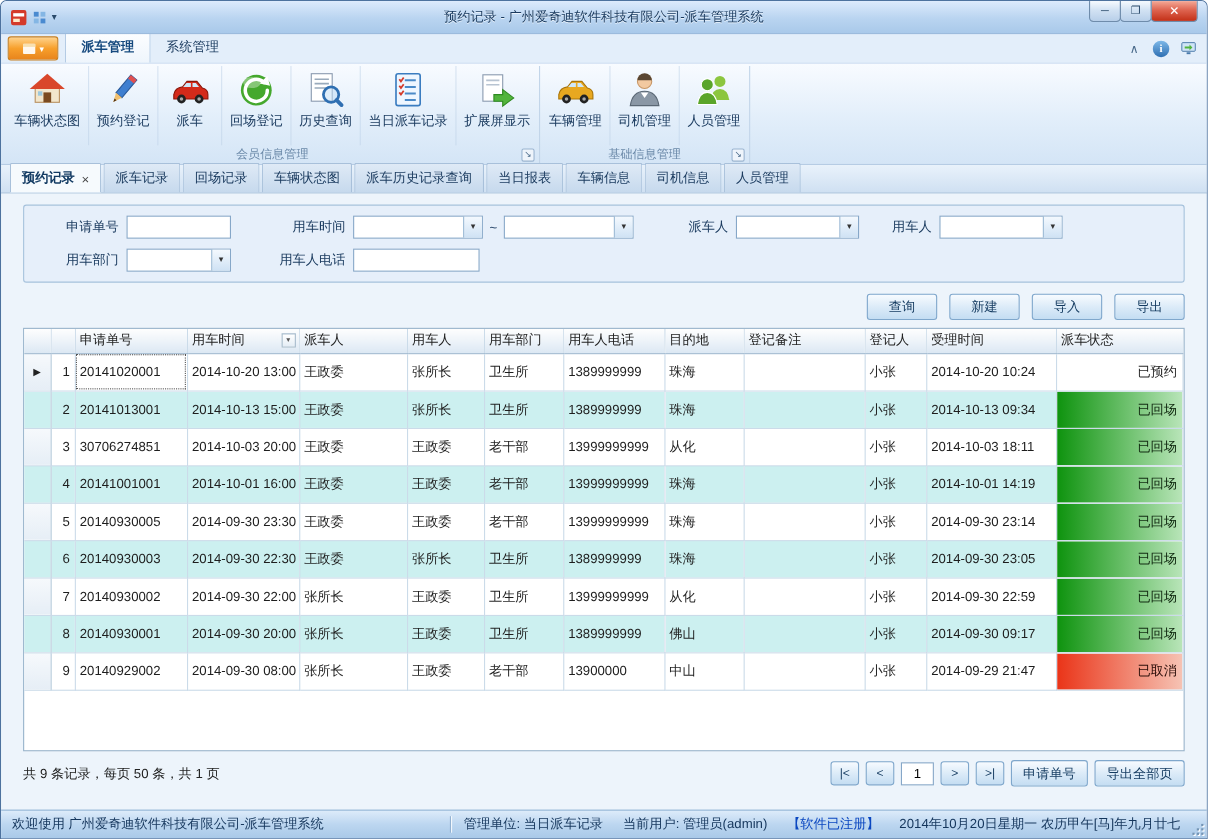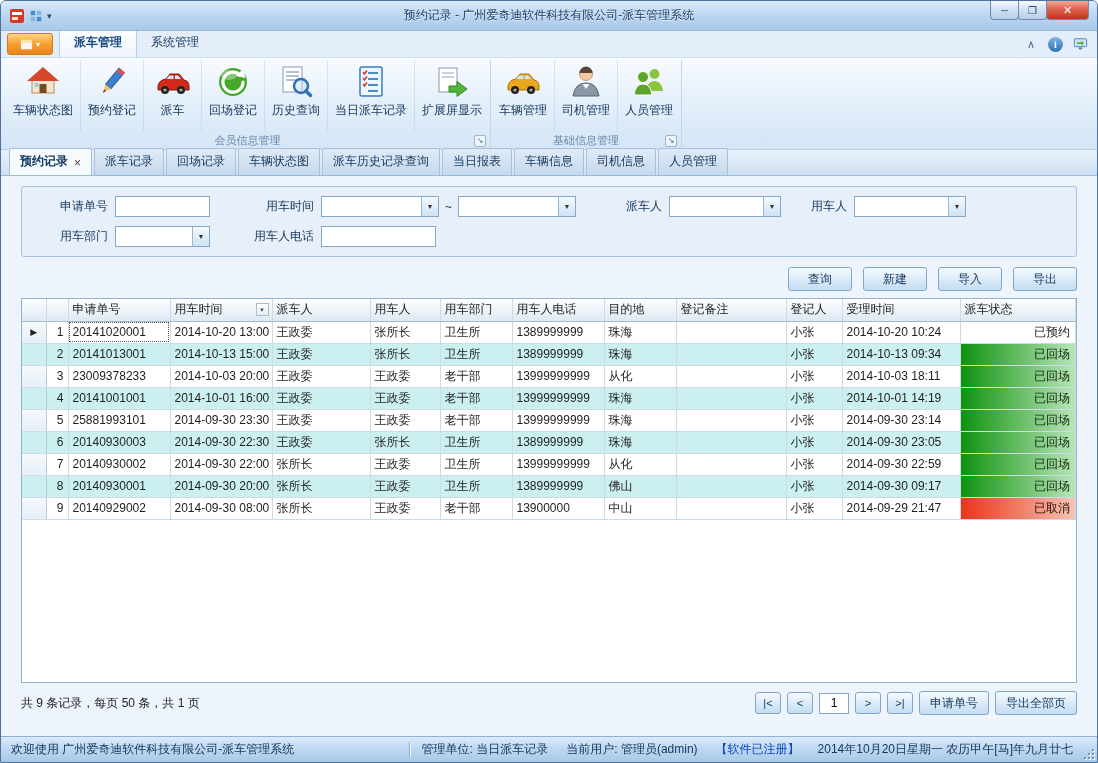--- a/index.html
+++ b/index.html
@@ -65,21 +65,21 @@
   .grid-wrap{flex:1;border:1px solid #96b2ca;background:#fff;overflow:hidden;min-height:0}
   table{border-collapse:collapse;table-layout:fixed;width:100%}
   th,td{border-right:1px solid #cbdbe9;border-bottom:1px solid #cbdbe9;padding:0 4px;height:21px;overflow:hidden;white-space:nowrap;font-weight:normal;text-align:left;font-size:12px}
   th{background:linear-gradient(#fefefe,#eaf1f8 60%,#dce8f3);border-bottom:1px solid #a2bbd1;color:#222;position:relative}
   thead tr{height:22px}
   tr.alt td{background:#ccf0f0}
   td.ind{background:linear-gradient(#f6f9fc,#e6eef6);border-right:1px solid #b6cadb;text-align:center;padding:0;font-size:9px;color:#222}
   td.num{text-align:right}
   td.selcell{outline:1.5px dotted #555;outline-offset:-2px;background:#fff}
   td.status{padding:0}
-  .status-inner{height:21px;display:flex;align-items:center;justify-content:flex-end;padding:0 5px;color:#102810}
+  .status-inner{height:33px;display:flex;align-items:center;justify-content:flex-end;padding:0 5px;color:#102810}
   .st-returned{background:linear-gradient(90deg,#0e930e,#b9e5b9)}
   .st-cancelled{background:linear-gradient(90deg,#ea3418,#f6c3b4);color:#2a0d08}
   .st-reserved{background:transparent;color:#1e1e1e}
   .sortbox{position:absolute;right:3px;top:4px;width:13px;height:13px;border:1px solid #a8bccc;background:linear-gradient(#fff,#e4edf5);font-size:6px;color:#555;display:flex;align-items:center;justify-content:center}
 
   
   .pager{display:flex;align-items:center;margin:8px 0 9px;flex:0 0 auto}
   .pgr-summary{color:#222}
   .pgr-nav{margin-left:auto;display:flex;gap:6px;align-items:center}
   .navbtn{width:26px;height:22px;border:1px solid #7fa7cc;border-radius:3px;background:linear-gradient(#f7fbff,#dcebf8 50%,#c4ddf2);color:#12395f;display:flex;align-items:center;justify-content:center;font-size:11px}
@@ -436,21 +436,21 @@
               <td></td>
               <td>小张</td>
               <td>2014-10-13 09:34</td>
               <td class="status">
                 <div class="status-inner st-returned">已回场</div>
               </td>
             </tr>
             <tr class="">
               <td class="ind"></td>
               <td class="num">3</td>
-              <td>23009378233</td>
+              <td>30706274851</td>
               <td>2014-10-03 20:00</td>
               <td>王政委</td>
               <td>王政委</td>
               <td>老干部</td>
               <td>13999999999</td>
               <td>从化</td>
               <td></td>
               <td>小张</td>
               <td>2014-10-03 18:11</td>
               <td class="status">
@@ -470,21 +470,21 @@
               <td></td>
               <td>小张</td>
               <td>2014-10-01 14:19</td>
               <td class="status">
                 <div class="status-inner st-returned">已回场</div>
               </td>
             </tr>
             <tr class="">
               <td class="ind"></td>
               <td class="num">5</td>
-              <td>25881993101</td>
+              <td>20140930005</td>
               <td>2014-09-30 23:30</td>
               <td>王政委</td>
               <td>王政委</td>
               <td>老干部</td>
               <td>13999999999</td>
               <td>珠海</td>
               <td></td>
               <td>小张</td>
               <td>2014-09-30 23:14</td>
               <td class="status">

